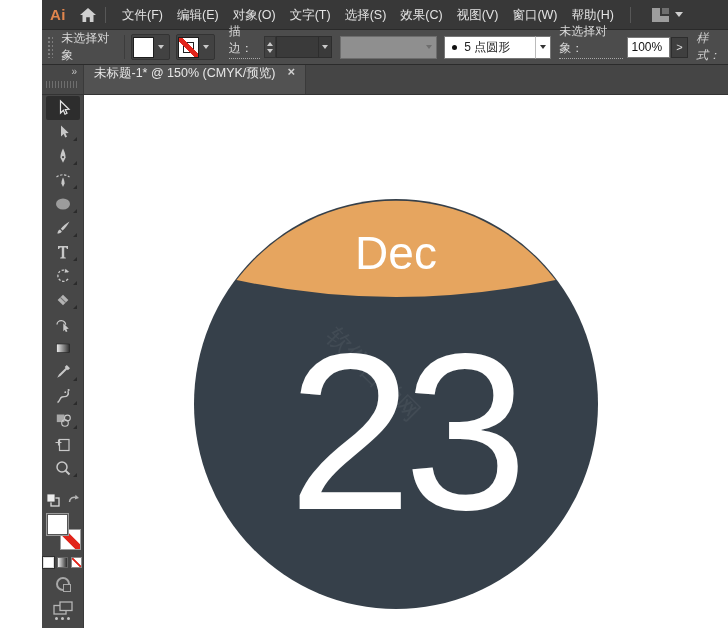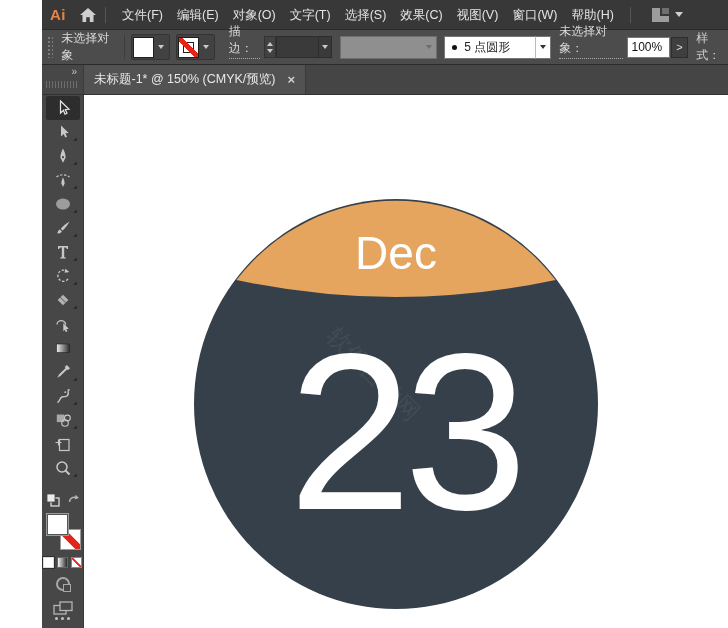--- a/index.html
+++ b/index.html
@@ -55,30 +55,30 @@
   .brush-face { width:92px; background:#fff; border:1px solid #777; border-right:1px solid #bbb;
                 color:#222; display:flex; align-items:center; padding-left:7px; gap:7px; font-size:12px; }
   .brush-dot { width:5px; height:5px; border-radius:50%; background:#111; }
   .brush-dd { width:15px; background:#fff; border:1px solid #777; border-left:none;
               display:flex; align-items:center; justify-content:center; }
   .brush-dd .dd-arrow { border-top-color:#333; }
   .opacity-input { width:43px; height:21px; background:#fff; border:1px solid #777;
                    font-size:12px; color:#111; padding:0 4px; font-family:"Liberation Sans",sans-serif; }
   .more-btn { width:20px; height:21px; background:#3f3f3f; border:1px solid #2d2d2d; color:#dedede;
               font-size:11px; display:flex; align-items:center; justify-content:center; margin-left:1px; }
-  .style-label { margin-left:8px; color:#cfcfcf; }
+  .style-label { margin-left:8px; color:#cfcfcf;font-style:italic; }
 
   
   .tabbar { height:30px; background:#454545; display:flex; align-items:stretch;
             border-bottom:1px solid #333; }
   .tools-head { width:42px; background:#474747; border-right:1px solid #3a3a3a; position:relative; }
   .tools-head .dbl { position:absolute; top:2px; right:6px; color:#c2c2c2; font-size:10px; line-height:10px; }
   .tools-head .hgrip { position:absolute; top:16px; left:4px; width:32px; height:7px;
        background-image:repeating-linear-gradient(90deg, #6e6e6e 0 1px, transparent 1px 3px); }
-  .doc-tab { background:#525252; display:flex; align-items:center; padding:0 10px 0 10px;
+  .doc-tab { background:#525252; display:flex; padding:0 10px 0 10px;
              color:#e8e8e8; font-size:12.5px; gap:12px; border-right:1px solid #3a3a3a; }
   .tab-close { color:#cfcfcf; font-size:13px; font-weight:bold; line-height:1; cursor:default; }
   .credit { margin-left:auto; display:flex; align-items:center; padding-right:8px;
             color:#ffffff; font-size:13px; font-weight:bold; letter-spacing:0.3px; }
 
   
   .main { position:relative; display:flex; height:533px;justify-content:center; }
   .toolbar { width:42px; background:#474747; border-right:1px solid #3a3a3a;
              display:flex; flex-direction:column; align-items:center; padding-top:1px; }
   .tool { width:34px; height:24px; display:flex; align-items:center; justify-content:center;

